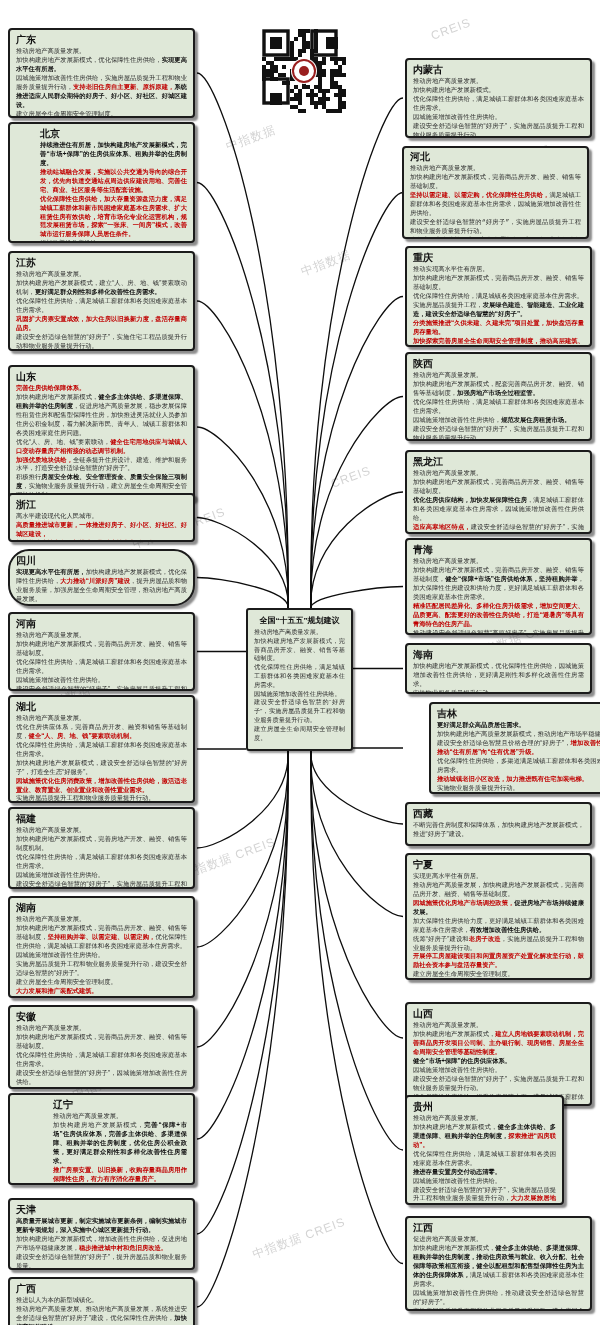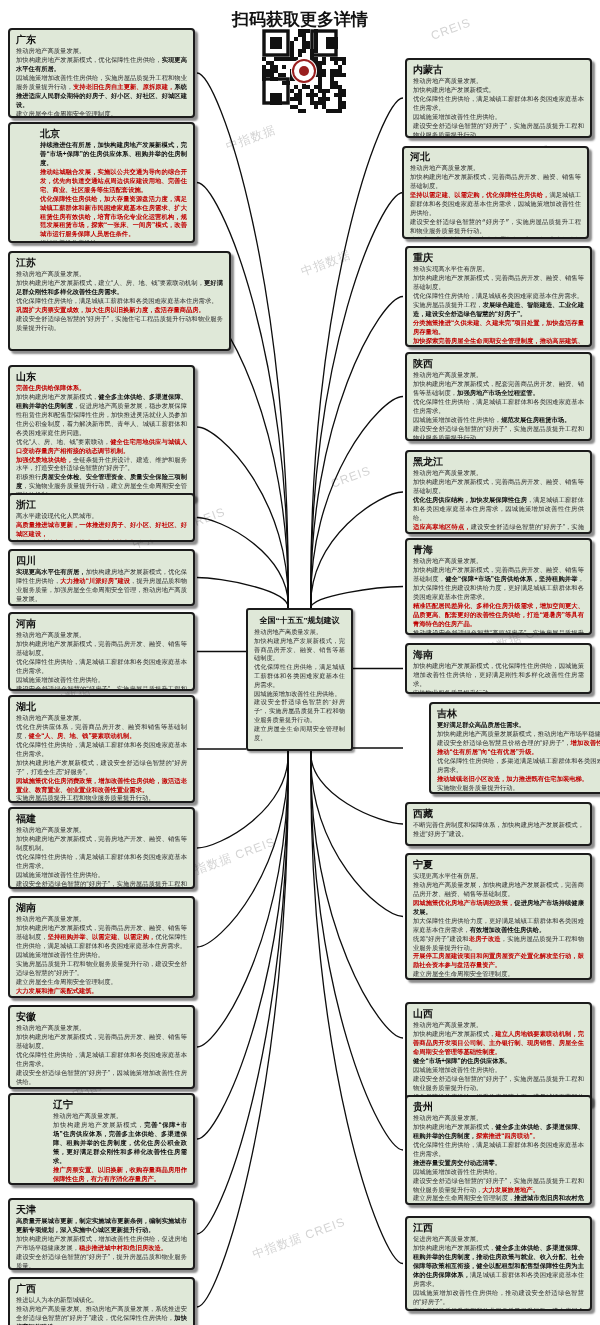--- a/index.html
+++ b/index.html
@@ -50,21 +50,20 @@
       <path d="M311,609 C307,538.4 381,492 403,492" fill="none" stroke="#0d0d0d" stroke-width="1.3"></path>
       <path d="M311,609 C307,595.1 381,586.5 403,586.5" fill="none" stroke="#0d0d0d" stroke-width="1.3"></path>
       <path d="M353,668.5 C371,668.5 389,668.5 403,668.5" fill="none" stroke="#0d0d0d" stroke-width="1.3"></path>
       <path d="M353,748 C371,748 389,748 403,748" fill="none" stroke="#0d0d0d" stroke-width="1.3"></path>
       <path d="M311,750 C307,794.8 381,824 403,824" fill="none" stroke="#0d0d0d" stroke-width="1.3"></path>
       <path d="M311,750 C307,850.3 381,916.5 403,916.5" fill="none" stroke="#0d0d0d" stroke-width="1.3"></path>
       <path d="M311,750 C307,923.2 381,1038 403,1038" fill="none" stroke="#0d0d0d" stroke-width="1.3"></path>
       <path d="M311,750 C307,990.4 381,1150 403,1150" fill="none" stroke="#0d0d0d" stroke-width="1.3"></path>
       <path d="M311,750 C307,1058.5 381,1263.5 403,1263.5" fill="none" stroke="#0d0d0d" stroke-width="1.3"></path>
     </svg>
-  <div id="main-title">扫码获取更多详情</div>
   <div id="qr"><svg width="84" height="84">
         <rect x="36" y="0" width="4" height="4" fill="#111"></rect>
         <rect x="40" y="0" width="4" height="4" fill="#111"></rect>
         <rect x="44" y="0" width="4" height="4" fill="#111"></rect>
         <rect x="52" y="0" width="4" height="4" fill="#111"></rect>
         <rect x="36" y="4" width="4" height="4" fill="#111"></rect>
         <rect x="40" y="4" width="4" height="4" fill="#111"></rect>
         <rect x="52" y="4" width="4" height="4" fill="#111"></rect>
         <rect x="32" y="8" width="4" height="4" fill="#111"></rect>
         <rect x="40" y="8" width="4" height="4" fill="#111"></rect>
@@ -240,21 +239,21 @@
         <div class="p"><span class="s-n">建立房屋全生命周期安全管理制度。</span></div>
       </div>
       <div class="pbox" style="left: 8px; top: 122px; width: 187px; height: 121px; padding-left: 30px;">
         <div class="bname">北京</div>
         <div class="p"><span class="s-b">持续推进住有所居，加快构建房地产发展新模式，完善“市场+保障”的住房供应体系、租购并举的住房制度。</span></div>
         <div class="p"><span class="s-r">推动站城融合发展，实施以公共交通为导向的综合开发，优先向轨道交通站点周边供应建设用地、完善住宅、商业、社区服务等生活配套设施。</span></div>
         <div class="p"><span class="s-r">优化保障性住房供给，加大存量资源盘活力度，满足城镇工薪群体和新市民困难家庭基本住房需求、扩大租赁住房有效供给，培育市场化专业化运营机构，规范发展租赁市场，探索“一张床、一间房”模式，改善城市运行服务保障人员居住条件。</span></div>
         <div class="p"><span class="s-n">增加改善性住房供给。</span></div>
         <div class="p"><span class="s-n">建设安全舒适绿色智慧的“好房子”，实施房屋品质提升工程和物业服务质量提升行动。</span></div>
       </div>
-      <div class="pbox" style="left: 8px; top: 251px; width: 223px; height: 100px;">
+      <div class="pbox" style="left: 8px; top: 251px; width: 187px; height: 100px;">
         <div class="bname">江苏</div>
         <div class="p"><span class="s-n">推动房地产高质量发展。</span></div>
         <div class="p"><span class="s-n">加快构建房地产发展新模式，建立“人、房、地、钱”要素联动机制，</span><span class="s-b">更好满足群众刚性和多样化改善性住房需求。</span></div>
         <div class="p"><span class="s-n">优化保障性住房供给，满足城镇工薪群体和各类困难家庭基本住房需求。</span></div>
         <div class="p"><span class="s-r">巩固扩大房票安置成效，加大住房以旧换新力度，盘活存量商品房。</span></div>
         <div class="p"><span class="s-n">建设安全舒适绿色智慧的“好房子”，实施住宅工程品质提升行动和物业服务质量提升行动。</span></div>
       </div>
       <div class="pbox" style="left: 8px; top: 365px; width: 187px; height: 136px;">
         <div class="bname">山东</div>
         <div class="p"><span class="s-r">完善住房供给保障体系。</span></div>
@@ -262,21 +261,21 @@
         <div class="p"><span class="s-n">优化“人、房、地、钱”要素联动，</span><span class="s-r">健全住宅用地供应与城镇人口变动存量房产相衔接的动态调节机制。</span></div>
         <div class="p"><span class="s-r">加强优质地块供给，</span><span class="s-n">全链条提升住房设计、建造、维护和服务水平，打造安全舒适绿色智慧的“好房子”。</span></div>
         <div class="p"><span class="s-n">积极推行</span><span class="s-b">房屋安全体检、安全管理资金、质量安全保险三项制度</span><span class="s-n">，实施物业服务质量提升行动，建立房屋全生命周期安全管理长效机制。</span></div>
       </div>
       <div class="pbox" style="left: 8px; top: 493px; width: 187px; height: 49px;">
         <div class="bname">浙江</div>
         <div class="p"><span class="s-n">高水平建设现代化人民城市。</span></div>
         <div class="p"><span class="s-r">高质量推进城市更新，一体推进好房子、好小区、好社区、好城区建设，</span></div>
         <div class="p"><span class="s-r">加快构建房地产发展新模式，推动房地产高质量发展。</span></div>
       </div>
-      <div class="pbox" style="left: 8px; top: 549px; width: 187px; height: 57px;">
+      <div class="pbox" style="left: 8px; top: 549px; width: 187px; height: 57px; border-radius: 21px;">
         <div class="bname">四川</div>
         <div class="p"><span class="s-b">实现更高水平住有所居，</span><span class="s-n">加快构建房地产发展新模式，优化保障性住房供给，</span><span class="s-r">大力推动“川派好房”建设</span><span class="s-n">，提升房屋品质和物业服务质量，加强房屋全生命周期安全管理，推动房地产高质量发展。</span></div>
       </div>
       <div class="pbox" style="left: 8px; top: 612px; width: 187px; height: 79px;">
         <div class="bname">河南</div>
         <div class="p"><span class="s-n">推动房地产高质量发展。</span></div>
         <div class="p"><span class="s-n">加快构建房地产发展新模式，完善商品房开发、融资、销售等基础制度。</span></div>
         <div class="p"><span class="s-n">优化保障性住房供给，满足城镇工薪群体和各类困难家庭基本住房需求。</span></div>
         <div class="p"><span class="s-n">因城施策增加改善性住房供给。</span></div>
         <div class="p"><span class="s-n">建设安全舒适绿色智慧的“好房子”，实施房屋品质提升工程和物业服务质量提升行动，建立房屋全生命周期安全管理制度。</span></div>
@@ -410,21 +409,21 @@
       </div>
       <div class="pbox" style="left: 405px; top: 986px; width: 187px; height: 104px; margin-top: 16px;">
         <div class="bname">山西</div>
         <div class="p"><span class="s-n">推动房地产高质量发展。</span></div>
         <div class="p"><span class="s-n">加快构建房地产发展新模式，</span><span class="s-r">建立人房地钱要素联动机制，完善商品房开发项目公司制、主办银行制、现房销售、房屋全生命周期安全管理等基础性制度。</span></div>
         <div class="p"><span class="s-b">健全“市场+保障”的住房供应体系。</span></div>
         <div class="p"><span class="s-n">因城施策增加改善性住房供给。</span></div>
         <div class="p"><span class="s-n">建设安全舒适绿色智慧的“好房子”，实施房屋品质提升工程和物业服务质量提升行动。</span></div>
         <div class="p"><span class="s-n">优化保障性住房供给，提升住房保障水平，满足城镇工薪群体和各类困难家庭基本住房需求。</span></div>
       </div>
-      <div class="pbox" style="left: 405px; top: 1095px; width: 187px; height: 110px;">
+      <div class="pbox" style="left: 405px; top: 1095px; width: 159px; height: 110px;">
         <div class="bname">贵州</div>
         <div class="p"><span class="s-n">推动房地产高质量发展。</span></div>
         <div class="p"><span class="s-n">加快构建房地产发展新模式，</span><span class="s-b">健全多主体供给、多渠道保障、租购并举的住房制度，</span><span class="s-r">探索推进“四房联动”。</span></div>
         <div class="p"><span class="s-n">优化保障性住房供给，满足城镇工薪群体和各类困难家庭基本住房需求。</span></div>
         <div class="p"><span class="s-b">推进存量安置房交付动态清零。</span></div>
         <div class="p"><span class="s-n">因城施策增加改善性住房供给。</span></div>
         <div class="p"><span class="s-n">建设安全舒适绿色智慧的“好房子”，实施房屋品质提升工程和物业服务质量提升行动，</span><span class="s-r">大力发展旅居地产。</span></div>
         <div class="p"><span class="s-n">建立房屋全生命周期安全管理制度，</span><span class="s-b">推进城市危旧房和农村危房改造，坚持先急后缓、多措并举，扎实推进地质灾害避险搬迁，着力消除威胁群众安全风险，让群众居有所安。</span></div>
       </div>
       <div class="pbox" style="left: 405px; top: 1216px; width: 187px; height: 95px;">

